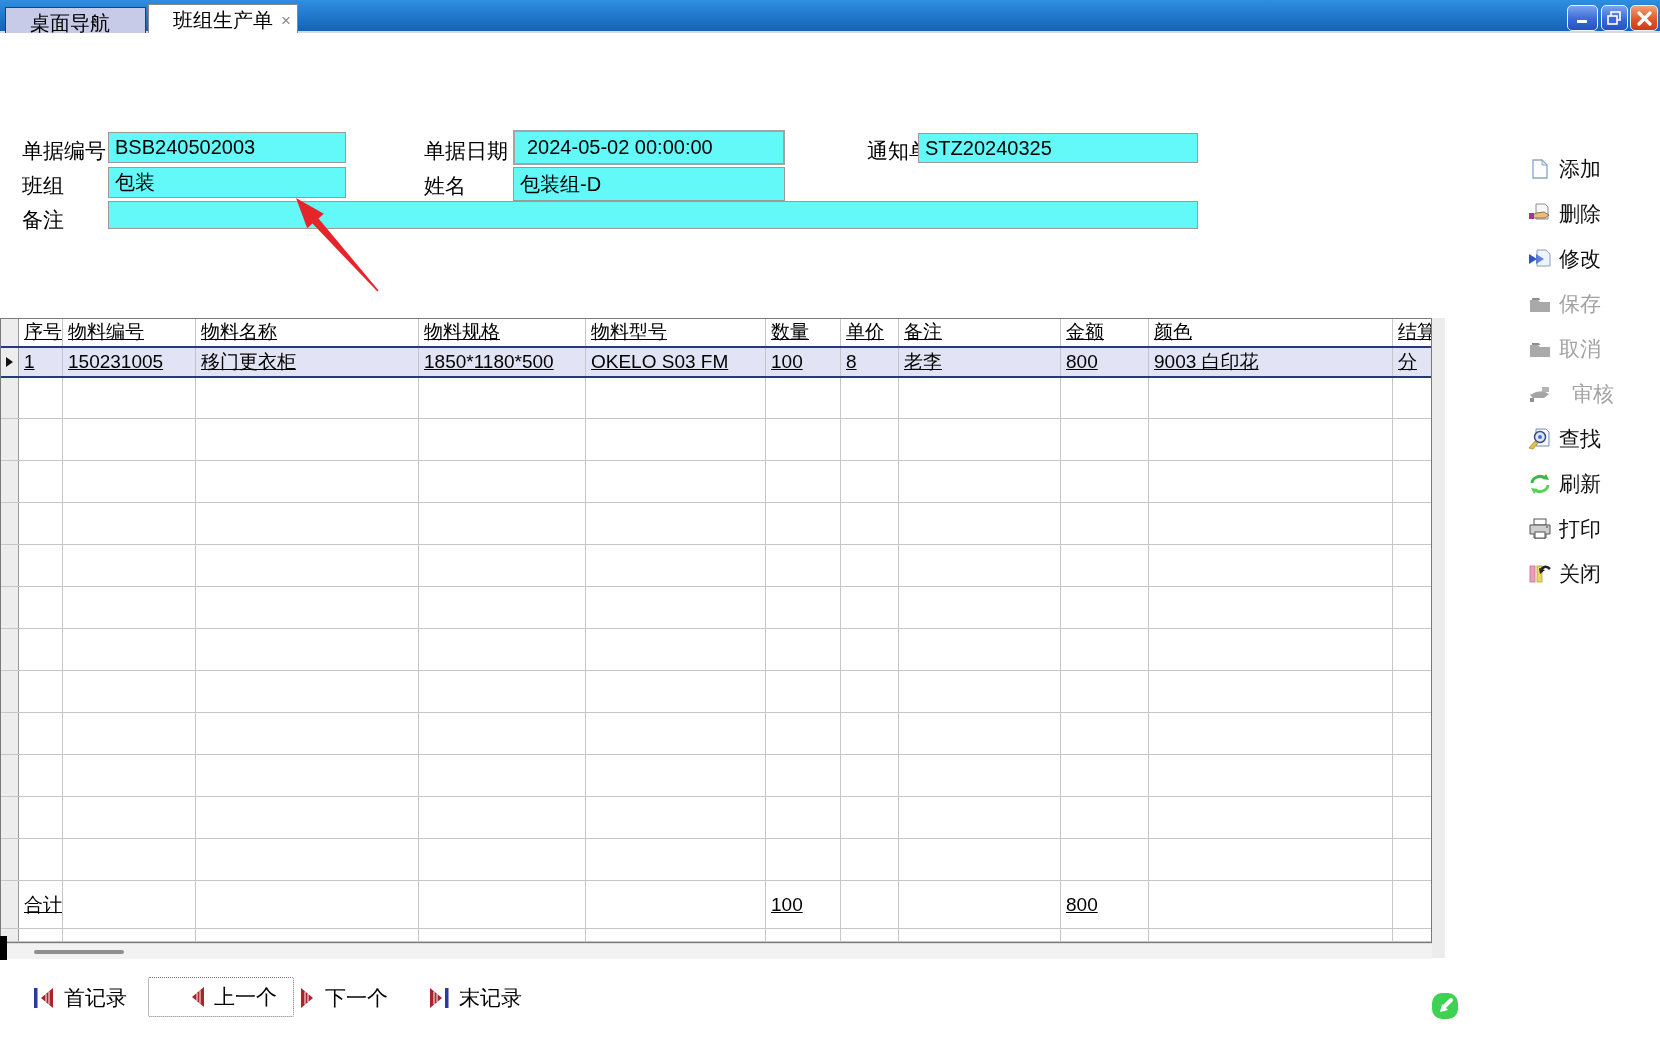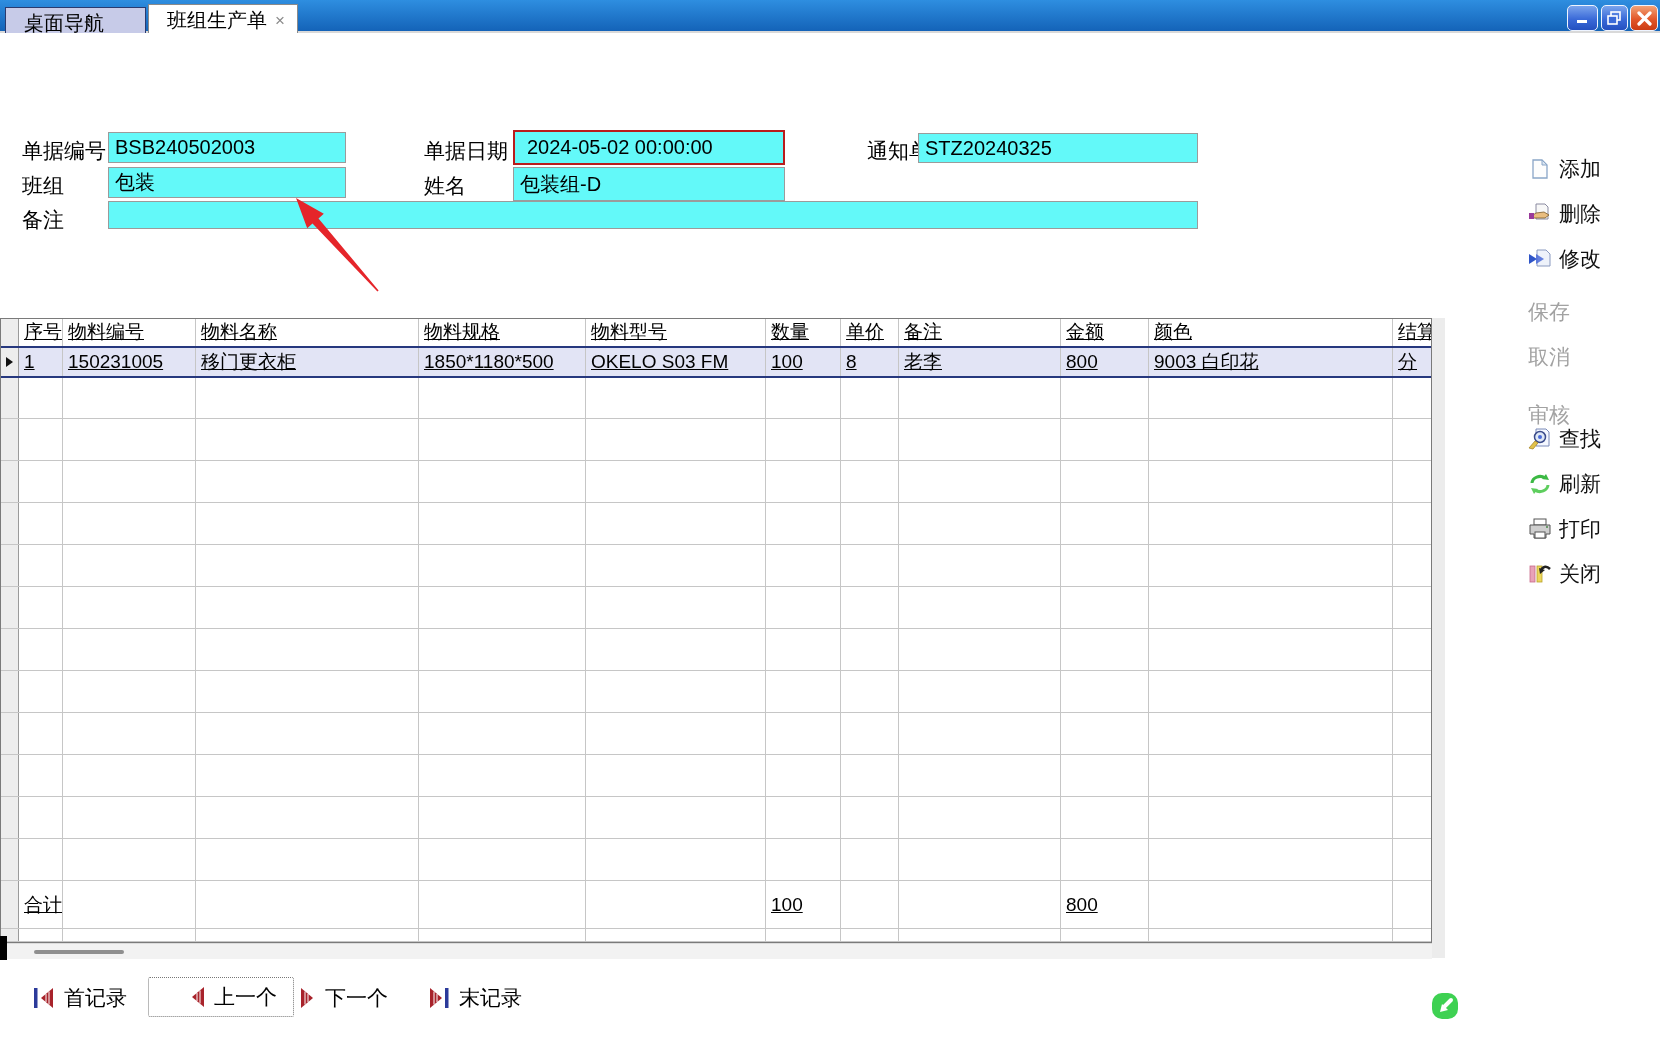--- a/index.html
+++ b/index.html
@@ -2,39 +2,39 @@
 <html><head>
 <meta charset="utf-8">
 <style>
   * { margin:0; padding:0; box-sizing:border-box; }
   body { background:#fff; font-family:"Liberation Sans","DejaVu Sans",sans-serif; }
   #app { position:relative; width:1660px; height:1041px; background:#ffffff; overflow:hidden; }
 
   
   #titlebar { position:absolute; left:0; top:0; width:1660px; height:33px;
     background:linear-gradient(#2e8ee0,#1463b8); border-bottom:2px solid #d9d9d9; }
-  .tab { position:absolute; font-size:20px; color:#000; padding:2px 8px 0 18px;
+  .tab { position:absolute; font-size:20px; color:#000; padding:2px 8px 0 24px;
     white-space:nowrap; cursor:default; }
   .tab-inactive { left:5px; top:7px; width:141px; height:26px;
     background:#c7cbe8; border:1px solid #2a3a6e; border-bottom:none; }
   .tab-active { left:148px; top:4px; width:150px; height:29px;
     background:#ffffff; border:1px solid #8a8a8a; border-bottom:none;
     display:flex; align-items:center; gap:6px; }
   .tab-close { color:#8a8a8a; font-size:17px; line-height:1; margin-left:2px; }
 
   .winbtn { position:absolute; top:5px; height:26px; border-radius:5px;
     border:1px solid #eef4ff; display:flex; align-items:center; justify-content:center; }
   .winbtn-blue { background:linear-gradient(#7aa4ec 0%,#3a6ad8 55%,#2450c0 100%); }
   .winbtn-red  { background:linear-gradient(#f2a276 0%,#e2572a 55%,#cc3c14 100%); }
 
   
   .flabel { position:absolute; font-size:21px; color:#000; white-space:nowrap; }
   .field { position:absolute; background:#63f9f9; border:1px solid #9b9b9b;
     font-size:20px; color:#000; padding:0 6px; font-family:inherit; outline:none; }
-  .field-focus { border:2px solid #b91c1c;padding-left:12px; }
+  .field-focus { border:2px solid #a3a3a3;padding-left:12px; }
 
   
   #grid { position:absolute; left:0; top:318px;text-decoration:underline; }
   table { border-collapse:collapse; table-layout:fixed; width:1432px; background:#fff; }
   td, th { border:1px solid #c6c6c6; font-size:19px; font-weight:normal; text-align:left;
     padding:0 5px; white-space:nowrap; overflow:hidden; color:#000; }
   th { height:28px; background:#fff; }
   .ind { background:#ededed; border-right:1px solid #9a9a9a; padding:0 2px; }
   tr.sel td { background:#e2e4f5; border-top:2px solid #26387e; border-bottom:2px solid #26387e; height:30px; }
   tr.sel td.ind { background:#ededed; text-align:center; }
@@ -47,21 +47,21 @@
 
   
   #hscroll { position:absolute; left:0; top:943px; width:1432px; height:16px;
     background:#f2f2f2; border-top:1px solid #dcdcdc; }
   #hscroll-thumb { position:absolute; left:34px; top:6px; width:90px; height:4px; background:#8f8f8f; border-radius:2px; }
   #caret { position:absolute; left:0; top:936px; width:7px; height:24px; background:#000; }
 
   
   .side-btn { position:absolute; left:1528px; display:flex; align-items:center; gap:7px;
     font-size:21px; color:#111; cursor:pointer; white-space:nowrap; height:26px; }
-  .side-btn.disabled { color:#a2a2a2;flex-direction:column; }
+  .side-btn.disabled { color:#a2a2a2; }
 
   
   .nav-btn { position:absolute; top:984px; display:flex; align-items:center; gap:9px;
     font-size:21px; color:#000; cursor:pointer; white-space:nowrap; }
   .nav-focus { border:1px dotted #777; border-radius:2px; padding:5px 16px; top:977px; }
 
   
   #red-arrow { position:absolute; left:283px; top:188px; pointer-events:none; }
   
   #green-icon { position:absolute; left:1430px; top:991px; width:30px; height:30px; cursor:pointer; }

